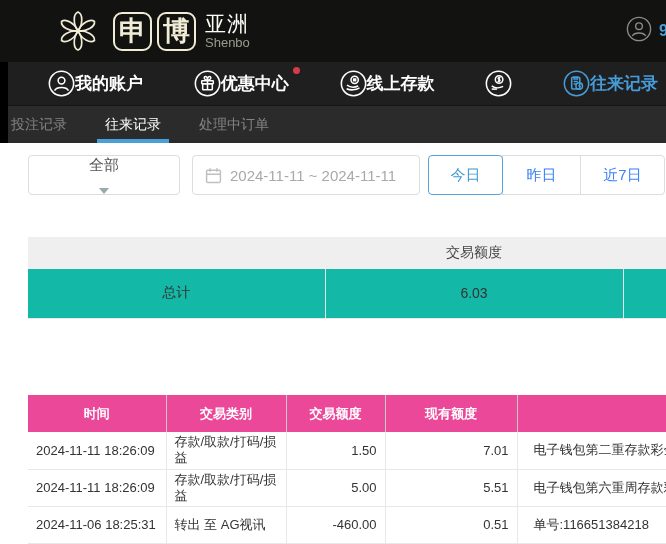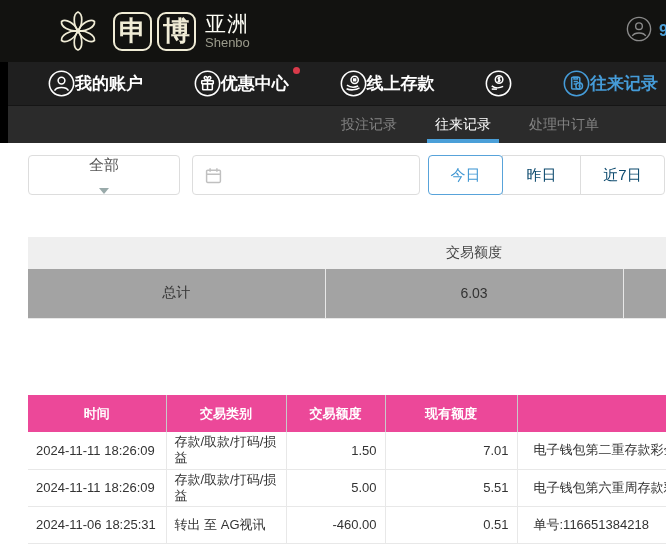--- a/index.html
+++ b/index.html
@@ -22,49 +22,49 @@
 
   .nav-row { position:absolute; top:62px; left:8px; right:0; height:43px; background:#1f1f1f;
              display:flex; align-items:center; justify-content:space-between; padding:0 8px 0 40px; }
   .nav-item { display:flex; align-items:center; gap:0; color:#fff; font-size:17px; font-weight:bold; position:relative; cursor:pointer; white-space:nowrap; }
   .nav-item .nav-icon { width:27px; height:27px; display:block; }
   .nav-item .nav-icon svg { display:block; width:27px; height:27px; }
   .nav-item.active { color:#459cd9; }
   .badge-dot { position:absolute; top:-3px; right:-11px; width:7px; height:7px; border-radius:50%; background:#d93a4a; }
 
   .tab-row { position:absolute; top:105px; left:8px; right:0; height:38px; background:#2b2b2b; border-top:1px solid #151515;
-             display:flex; justify-content:flex-end; gap:32px; padding-right:64px; }
+             display:flex; gap:32px; padding-right:64px; }
   .tab { position:relative; color:#848484; font-size:14px; line-height:37px; padding:0 3px; cursor:pointer; white-space:nowrap; }
   .tab.active { color:#fff; }
   .tab.active::after { content:""; position:absolute; left:-5px; right:-5px; bottom:0; height:4px; background:#4a9fd8; }
 
   
   .select-box { position:absolute; left:28px; top:155px; width:152px; height:40px; background:#fff;
                 border:1px solid #ddd; border-radius:4px; display:flex; align-items:center; padding:0 12px; cursor:pointer;flex-direction:column; }
   .select-box .sel-val { font-size:15px; color:#555; flex:1; }
   .select-box .caret { width:0; height:0; border-left:5px solid transparent; border-right:5px solid transparent; border-top:6px solid #9aa; }
 
   .date-box { position:absolute; left:192px; top:155px; width:228px; height:40px; background:#fff;
               border:1px solid #ddd; border-radius:4px; display:flex; align-items:center; gap:8px; padding:0 12px; cursor:text; }
   .date-box svg { display:block; }
   .date-box .date-val { font-size:15px; color:#a9a9a9; white-space:nowrap; }
 
   .quick-group { position:absolute; left:428px; top:155px; display:flex; }
-  .quick-btn { height:40px; background:#fff; border:1px solid #ddd; color:#0c4a6e; font-size:15px;
+  .quick-btn { height:40px; background:#fff; border:1px solid #ddd; color:#3b82f6; font-size:15px;
                font-family:inherit; cursor:pointer; margin-left:-1px; position:relative; }
   .quick-btn:first-child { margin-left:0; border-radius:4px 0 0 4px; }
   .quick-btn:last-child { border-radius:0 4px 4px 0; }
   .quick-btn.b0 { width:75px; } .quick-btn.b1 { width:79px; } .quick-btn.b2 { width:85px; }
   .quick-btn.active { border-color:#58a3da; color:#3f97d3; z-index:2; border-radius:4px; }
 
   
   .summary-table { position:absolute; left:28px; top:237px; width:940px; border-collapse:collapse; table-layout:fixed; font-size:14px; color:#333; }
   .summary-table col.c1 { width:297px; } .summary-table col.c2 { width:298px; } .summary-table col.c3 { width:345px; }
   .summary-table thead td { height:32px; background:#efefef; text-align:center; color:#444; }
-  .summary-table tbody td { height:49px; background:#a3a3a3; text-align:center; border-bottom:1px solid #e8e8e8; }
+  .summary-table tbody td { height:49px; background:#14b8a6; text-align:center; border-bottom:1px solid #e8e8e8; }
   .summary-table tbody td:not(:last-child) { border-right:1px solid #e8e8e8; }
 
   
   .main-table { position:absolute; left:28px; top:395px; width:940px; border-collapse:collapse; table-layout:fixed; font-size:13px; }
   .main-table col.c1 { width:138px; } .main-table col.c2 { width:120px; } .main-table col.c3 { width:99px; }
   .main-table col.c4 { width:132px; } .main-table col.c5 { width:451px; }
   .main-table th { height:37px; background:#ec4899; color:#fff; font-weight:bold; text-align:center;
                    border-right:1px solid #c9c9c9; }
   .main-table th:last-child { border-right:none; }
   .main-table td { height:37px; color:#333; border-bottom:1px solid #e8e8e8; border-right:1px solid #e8e8e8;
@@ -189,20 +189,21 @@
     <span class="caret"></span>
   </div>
 
   <div class="date-box">
     <span>
       <svg width="17" height="17" viewBox="0 0 16 16" fill="none" stroke="#c0c0c0" stroke-width="1.4">
         <rect x="1.5" y="3" width="13" height="11.5" rx="1"></rect>
         <path d="M1.5 6.8h13 M4.8 1.2v3.2 M11.2 1.2v3.2"></path>
       </svg>
     </span>
+    <span class="date-val">2024-11-11 ~ 2024-11-11</span>
   </div>
 
   <div class="quick-group" id="quick-group">
       <button class="quick-btn b0 active">今日</button>
       <button class="quick-btn b1">昨日</button>
       <button class="quick-btn b2">近7日</button>
     </div>
 
   <table class="summary-table">
     <colgroup>

